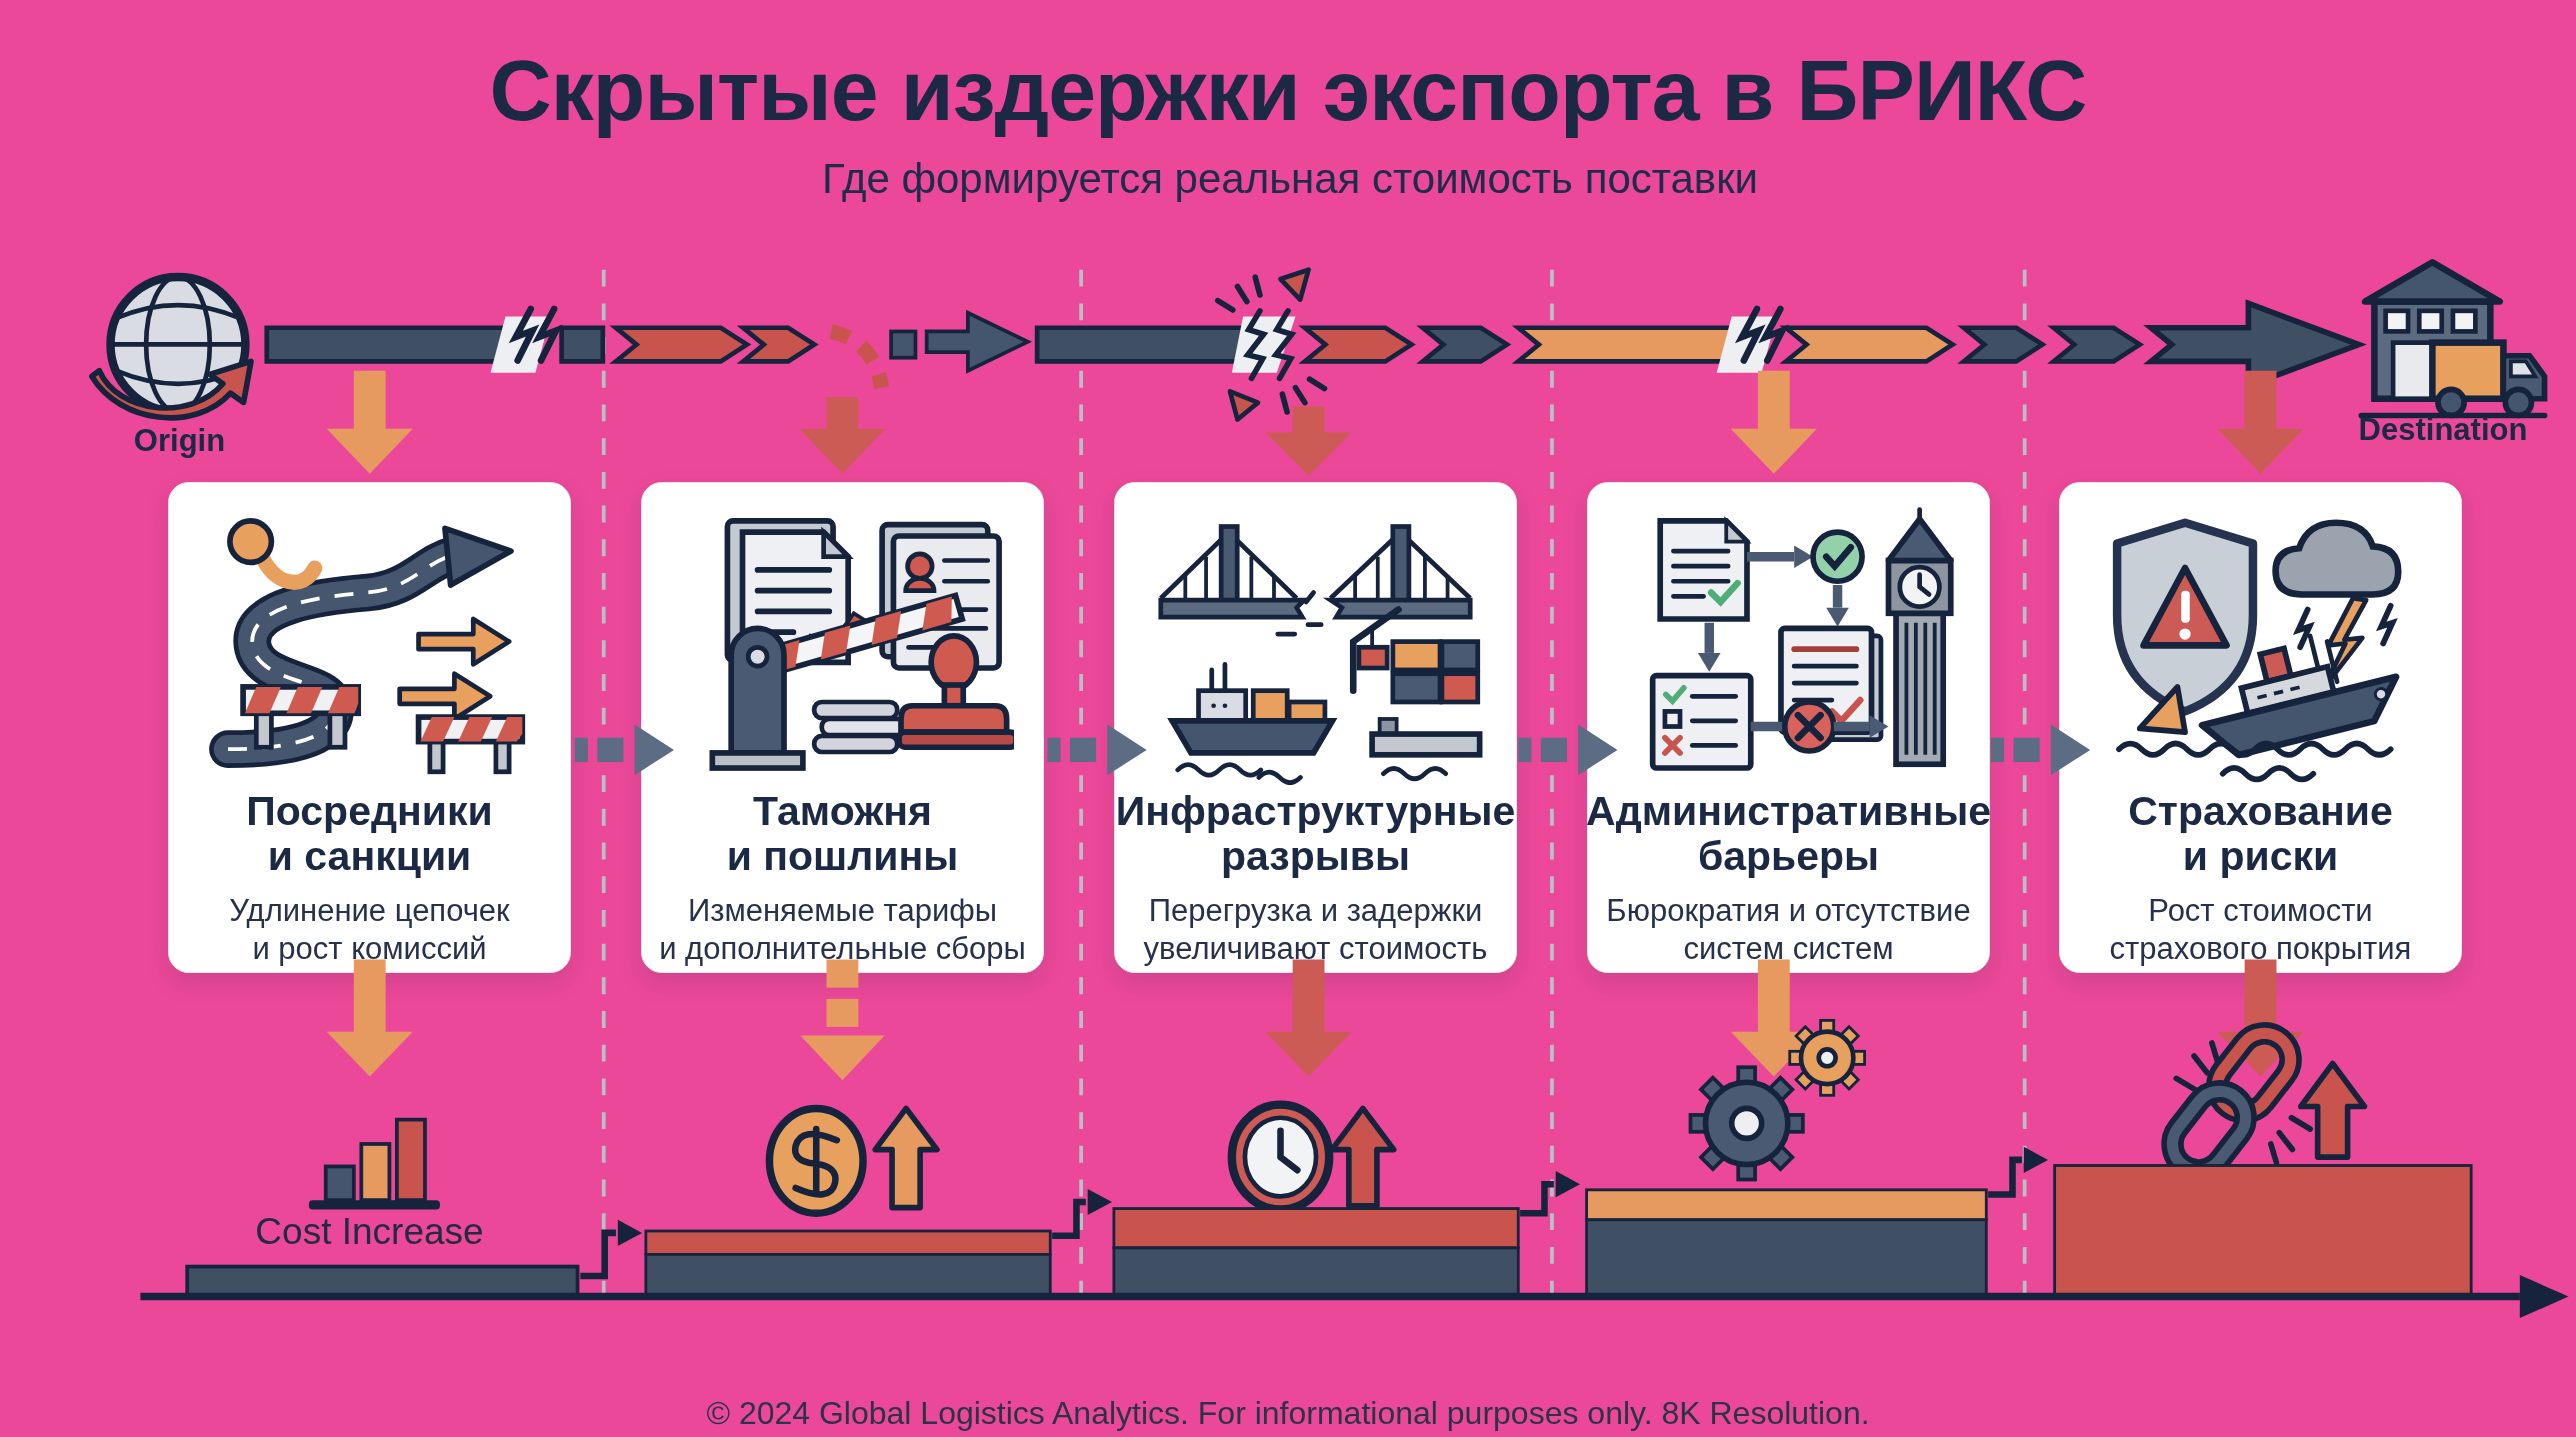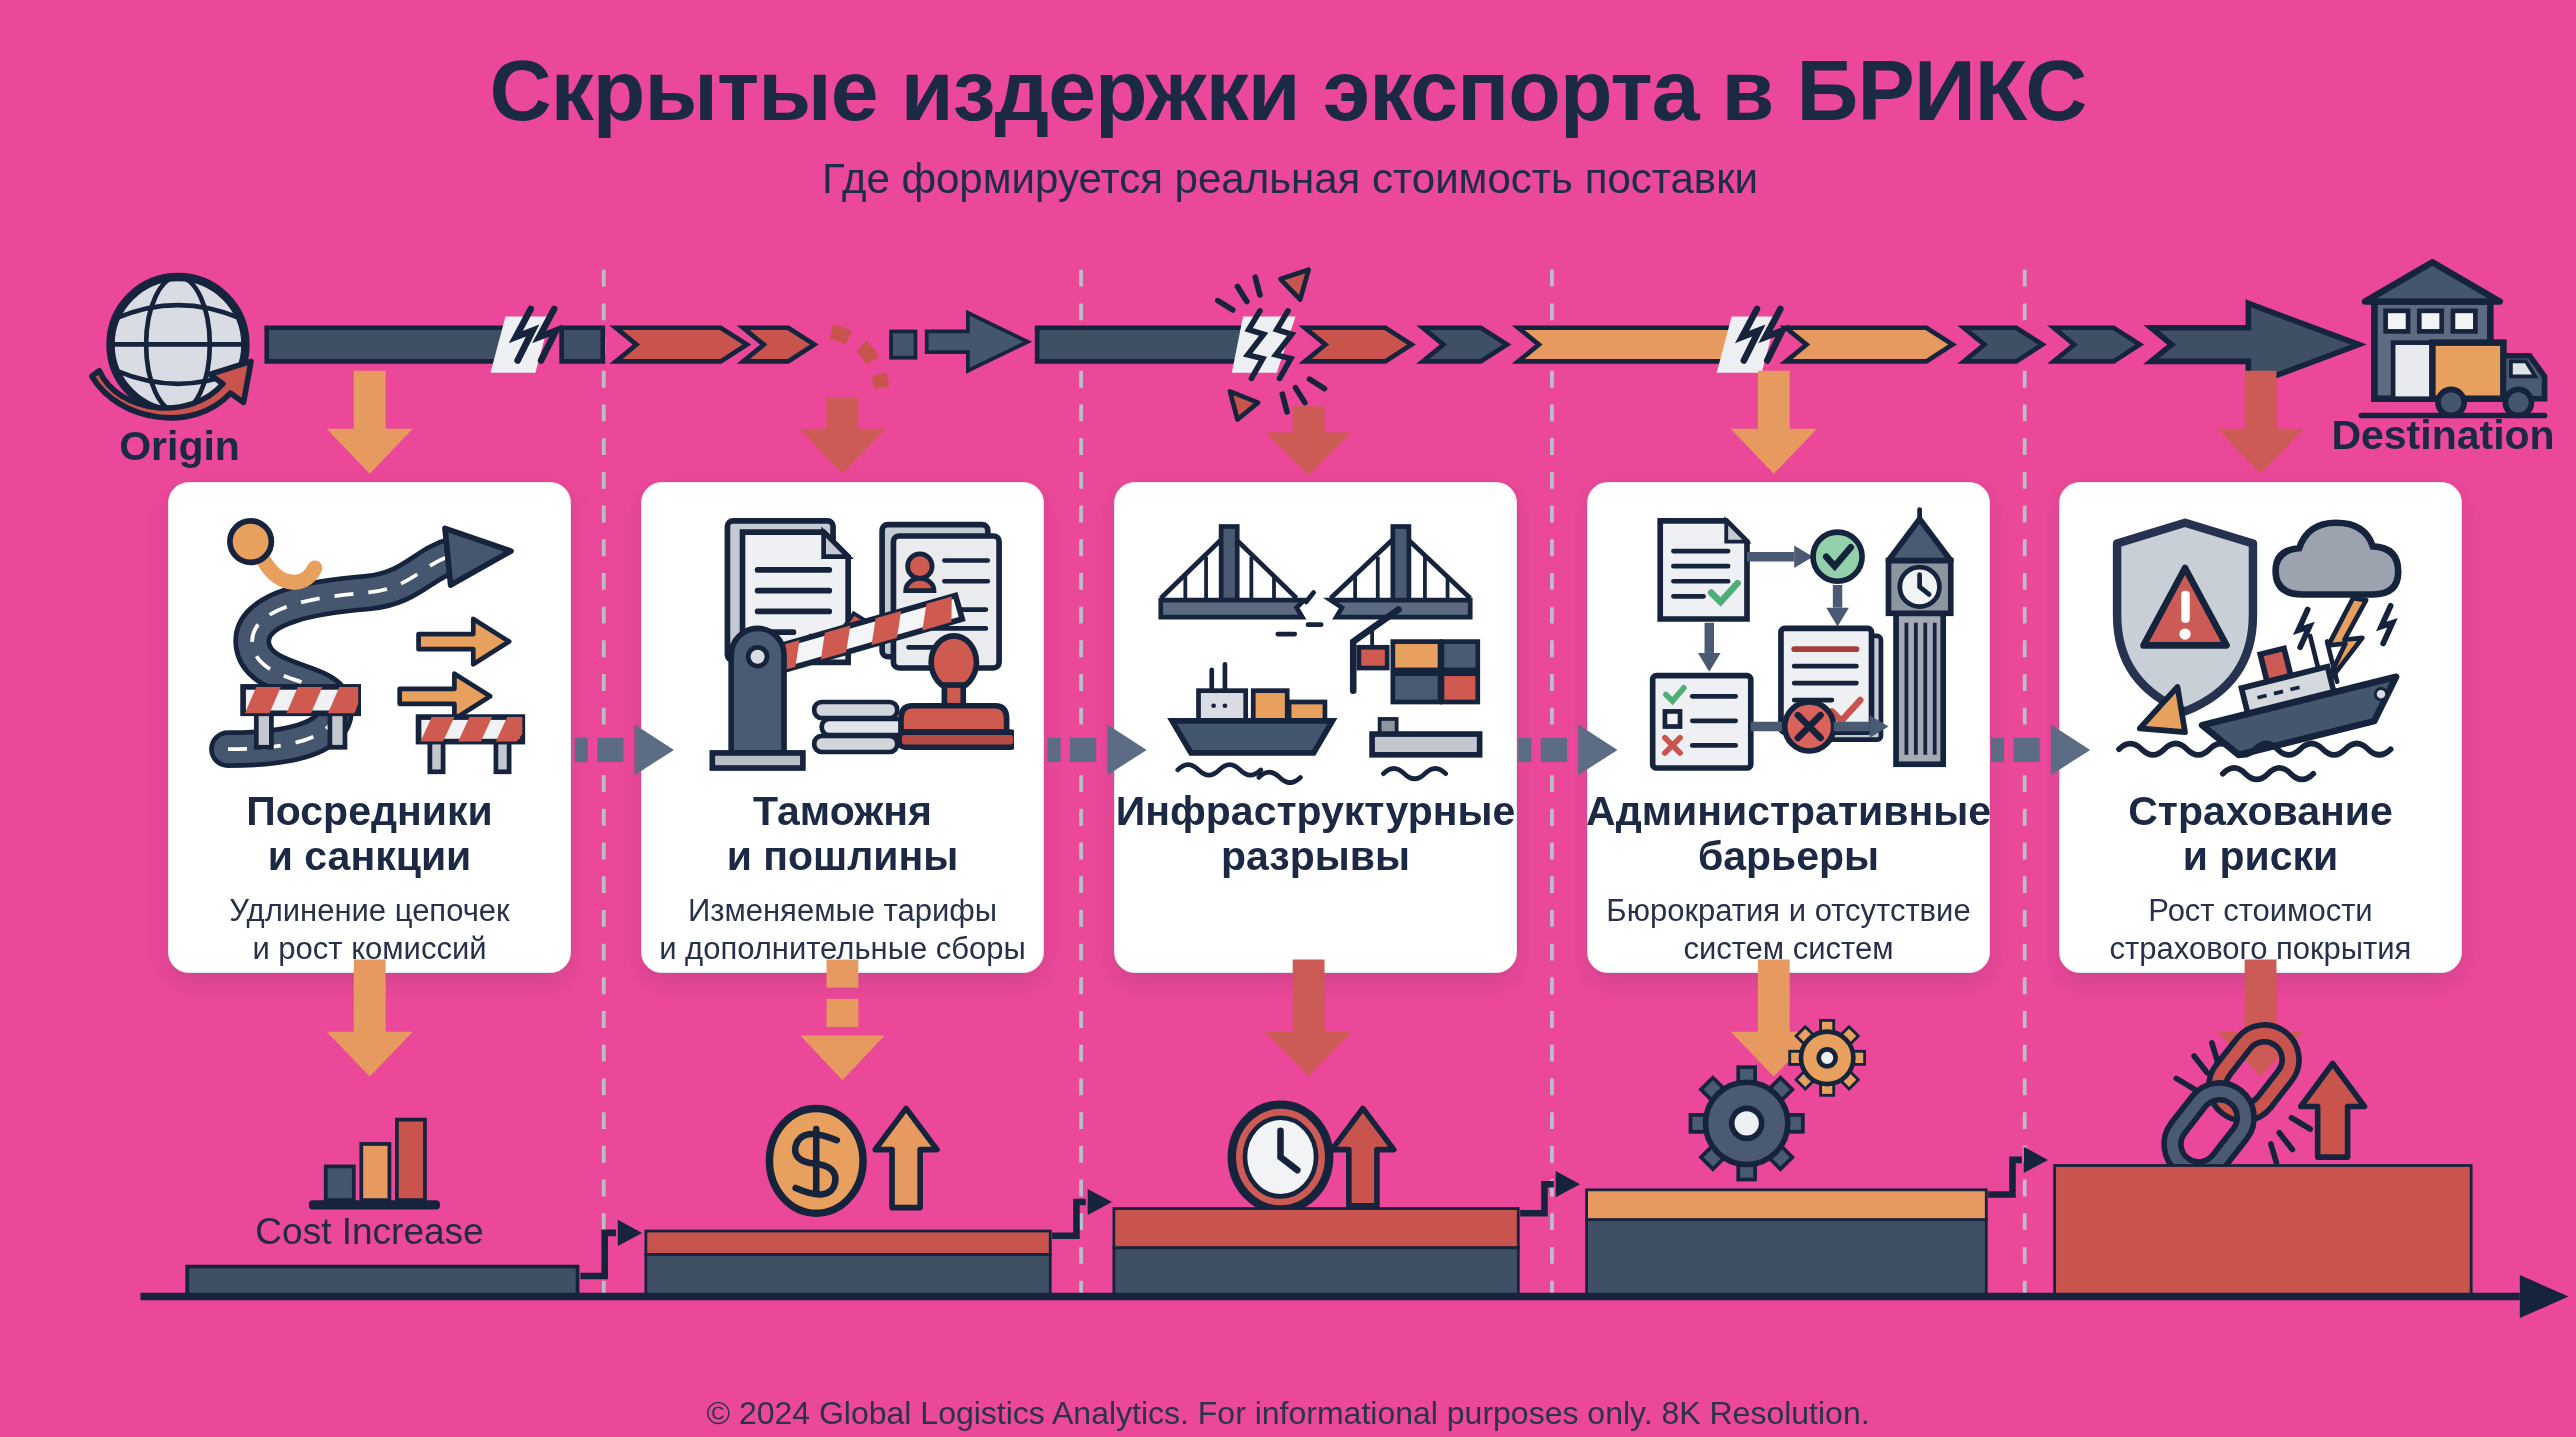--- a/index.html
+++ b/index.html
@@ -2,21 +2,21 @@
 <html style="font-size:15px"><head>
 <meta charset="utf-8">
 <style>
   html,body{margin:0;padding:0;background:#dfe2e7;}
   .canvas{position:relative;width:2576px;height:1438px;background:#ec4899;overflow:hidden;
           font-family:"Liberation Sans",sans-serif;color:#1b2945;}
   .abs{position:absolute;}
   .ctr{text-align:center;}
   #page-title{left:0;right:0;top:41px;font-size:86px;font-weight:700;letter-spacing:-0.9px;color:#1b2945;}
   #page-subtitle{left:4px;right:0;top:155px;font-size:42px;font-weight:500;color:#1e2c49;}
-  .endpoint-label{font-size:41px;font-weight:700;color:#1b2945;}
+  .endpoint-label{font-size:31px;font-weight:700;color:#1b2945;}
   #origin-label{left:81px;width:197px;top:423px;}
   #destination-label{left:2312px;width:262px;top:412px;}
   .card{position:absolute;top:482px;width:403px;height:491px;background:#ffffff;border-radius:20.6px;
         box-shadow:0 9.4px 24px rgba(25,35,60,.13);border:0.9px solid #e3e6eb;box-sizing:border-box;
         padding:19px 17px 0 17px;display:flex;flex-direction:column;align-items:center;z-index:2;}
   .card svg.card-icon{width:343px;height:283px;flex:none;}
   .card-title{font-size:41px;line-height:1.1;font-weight:700;color:#1b2945;margin-top:3.7px;}
   .card-desc{font-size:31px;line-height:1.24;font-weight:400;color:#27314a;margin-top:13px;}
   #cost-increase-label{left:187px;width:365px;top:1211px;font-size:37px;font-weight:500;color:#232c3e;}
   #axis-title{left:0;right:0;top:1327px;font-size:46px;font-weight:700;color:#1b2945;}
@@ -334,20 +334,24 @@
         <rect x="262" y="182" width="50" height="30" fill="#4a5a72" stroke="#16233c" stroke-width="5"></rect>
         <rect x="314" y="182" width="38" height="30" fill="#cf5a50" stroke="#16233c" stroke-width="5"></rect>
         <rect x="248" y="230" width="18" height="16" fill="#8d95a0" stroke="#16233c" stroke-width="4"></rect>
         <rect x="240" y="246" width="114" height="22" fill="#c3c8cf" stroke="#16233c" stroke-width="6"></rect>
         <path d="M252,288 q11,-11 22,0 t22,0 t22,0" fill="none" stroke="#16233c" stroke-width="5" stroke-linecap="round"></path>
       </g>
     </svg>
     <div class="card-title ctr">
       <span>Инфраструктурные</span><br>
       <span>разрывы</span>
+    </div>
+    <div class="card-desc ctr">
+      <span>Перегрузка и задержки</span><br>
+      <span>увеличивают стоимость</span>
     </div>
   </div>
 
   <div class="card" style="left:1587px">
     <svg class="card-icon" viewBox="0 0 360 300">
       <path d="M44,20 h70 l22,22 v82 h-92 z" fill="#eef0f3" stroke="#16233c" stroke-width="6"></path>
       <path d="M114,20 l22,22 h-22 z" fill="#c4cad2" stroke="#16233c" stroke-width="4"></path>
       <path d="M58,52 h58 M58,68 h58 M58,84 h58 M58,100 h32" stroke="#16233c" stroke-width="5" stroke-linecap="round"></path>
       <path d="M98,96 l10,10 l18,-20" fill="none" stroke="#4fae77" stroke-width="7" stroke-linecap="round"></path>
       <path d="M136,58 h50" stroke="#4a5a72" stroke-width="10"></path>

